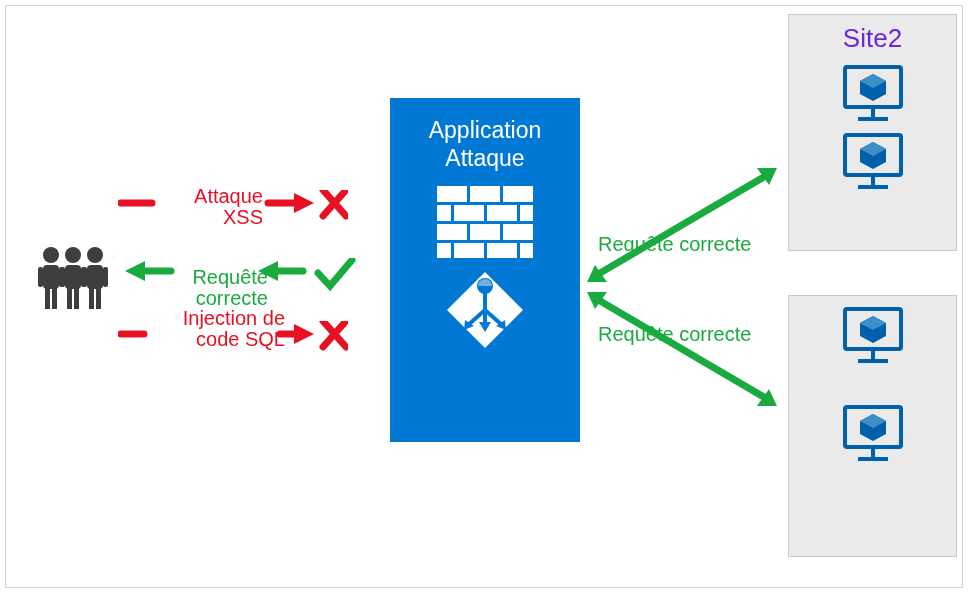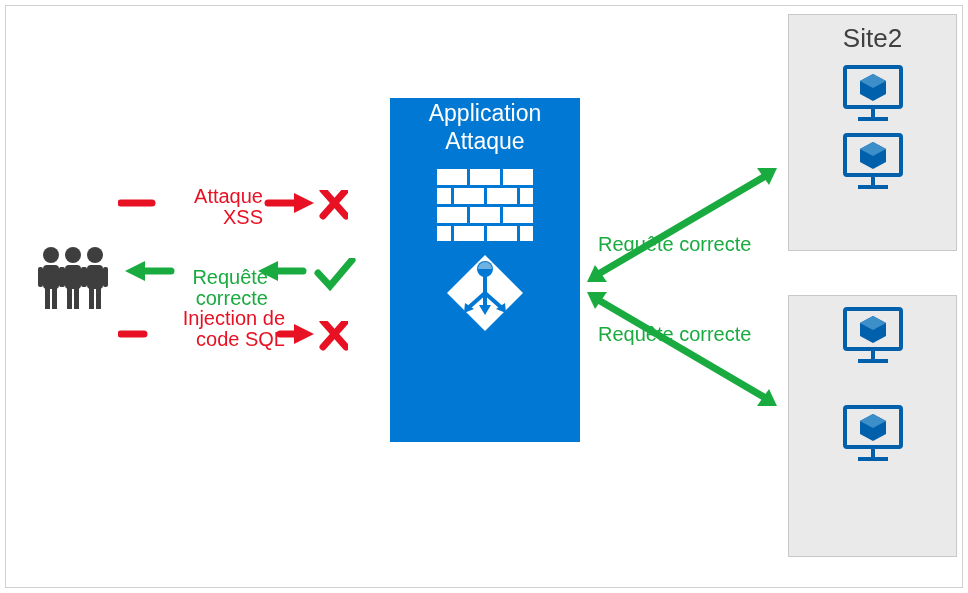--- a/index.html
+++ b/index.html
@@ -1,27 +1,27 @@
 <!DOCTYPE html>
 <html><head>
 <meta charset="utf-8">
 <style>
 html,body{margin:0;padding:0}
 body{width:968px;height:593px;font-family:"Segoe UI",Arial,sans-serif;position:relative;background:#fff}
 .frame{position:absolute;inset:5px;border:1px solid #d0d0d0}
 .gateway{position:absolute;left:390px;top:98px;width:190px;height:344px;background:#0078d4;color:#fff;text-align:center}
-.gateway-title{font-size:23px;font-weight:400;line-height:1.2;margin-top:2px}
+.gateway-title{font-size:23px;font-weight:400;line-height:1.2;margin-top:19px}
 .waf-label{font-size:20px;margin-top:6px}
 .l7-label{font-size:23px;margin-top:14px}
 .brick-wall{margin:14px auto 0;width:96px}
 .lb-icon{margin:12px auto 0;width:80px}
 .sitebox{position:absolute;right:11px;width:167px;background:#eaeaea;border:1px solid #c9c9c9;text-align:center}
 .site2{top:14px;height:235px}
 .site1{top:295px;height:260px}
-.site-title{color:#404040;font-size:26px;margin-top:8px}
+.site-title{color:#6d28d9;font-size:26px;margin-top:8px}
 .vm-icon{margin:10px auto 6px;width:62px}
 .people{position:absolute;left:34px;top:243px}
 .label{position:absolute;font-size:20px;line-height:1.05;text-align:right}
 .red{color:#e81123}
 .green{color:#1aab40}
 svg{display:block}
 </style>
 </head>
 <body>
 

